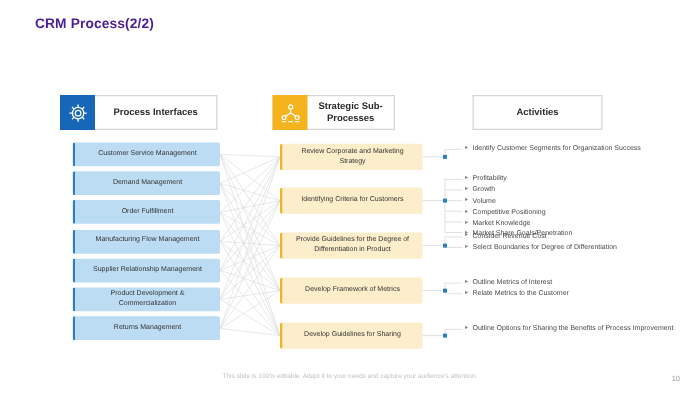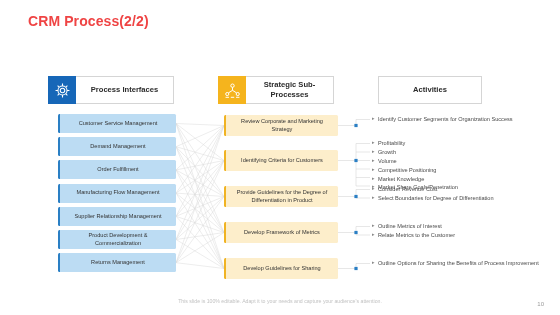--- a/index.html
+++ b/index.html
@@ -14,23 +14,23 @@
     overflow: hidden;
     font-family: "Liberation Sans", sans-serif;
     color: #404040;
   }
 
   
   #slide-title {
     position: absolute;
     left: 28px;
     top: 13px;
-    font-size: 14px;
+    font-size: 11px;
     font-weight: 700;
-    color: #ef4444;
+    color: #4c1d95;
     letter-spacing: 0.1px;
   }
 
   
   #diagram {
     position: absolute;
     left: 0;
     top: 0;
     width: 560px;
     height: 315px;
@@ -71,21 +71,21 @@
     justify-content: center;
     text-align: center;
     font-size: 7.6px;
     font-weight: 700;
     color: #2b2b2b;
     line-height: 1.35;
     padding: 0 4px;
   }
 
   #header-process    { left: 48px;  top: 76px;  width: 126px; }
-  #header-strategic  { left: 218px; top: 76px;  width: 116px; }
+  #header-strategic  { left: 218px; top: 76px;  width: 98px; }
   #header-activities { left: 378px; top: 76px;  width: 104px; }
 
   
   .proc-box {
     position: absolute;
     left: 58px;
     width: 118px;
     background: #bcdcf3;
     border-left: 2.5px solid #2a7fc4;
     box-sizing: border-box;

